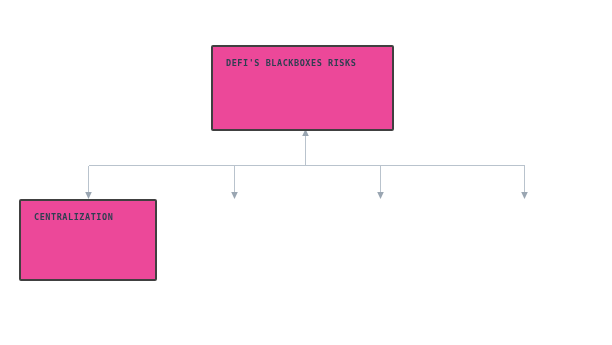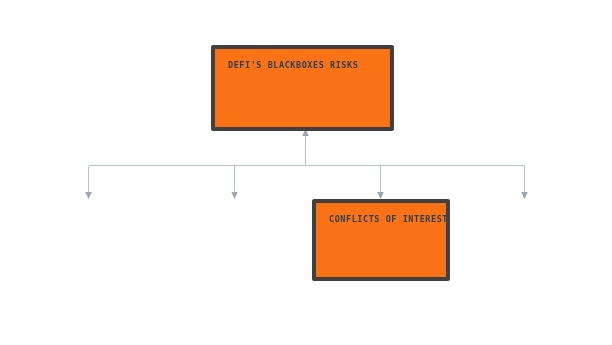--- a/index.html
+++ b/index.html
@@ -10,22 +10,22 @@
   #canvas {
     position: relative;
     width: 612px;
     height: 345px;
     background: #ffffff;
     overflow: hidden;
     font-family: "DejaVu Sans Mono", monospace;
   }
   .node {
     position: absolute;
-    background: #f97316;
-    border: 4px solid #404040;
+    background: #ec4899;
+    border: 2px solid #404040;
     border-radius: 2px;
     box-sizing: border-box;
   }
   .node-label {
     position: absolute;
     top: 11px;
     left: 13px;
     right: 8px;
     font-family: "DejaVu Sans Mono", monospace;
     font-size: 8.5px;
@@ -86,20 +86,20 @@
     <polygon class="edge-head" points="380.5,199 377.2,192 383.8,192"></polygon>
 
     <path class="edge-line" d="M524.5 165.5 L524.5 192"></path>
     <polygon class="edge-head" points="524.5,199 521.2,192 527.8,192"></polygon>
   </svg>
 
   <div class="node" id="root-node">
     <div class="node-label">DEFI'S BLACKBOXES RISKS</div>
   </div>
 
+  <div class="node" id="child-node-0">
+    <div class="node-label">CENTRALIZATION</div>
+  </div>
 
 
-  <div class="node" id="child-node-2">
-    <div class="node-label">CONFLICTS OF INTEREST</div>
-  </div>
 
 
 </div>
 
 </body></html>

